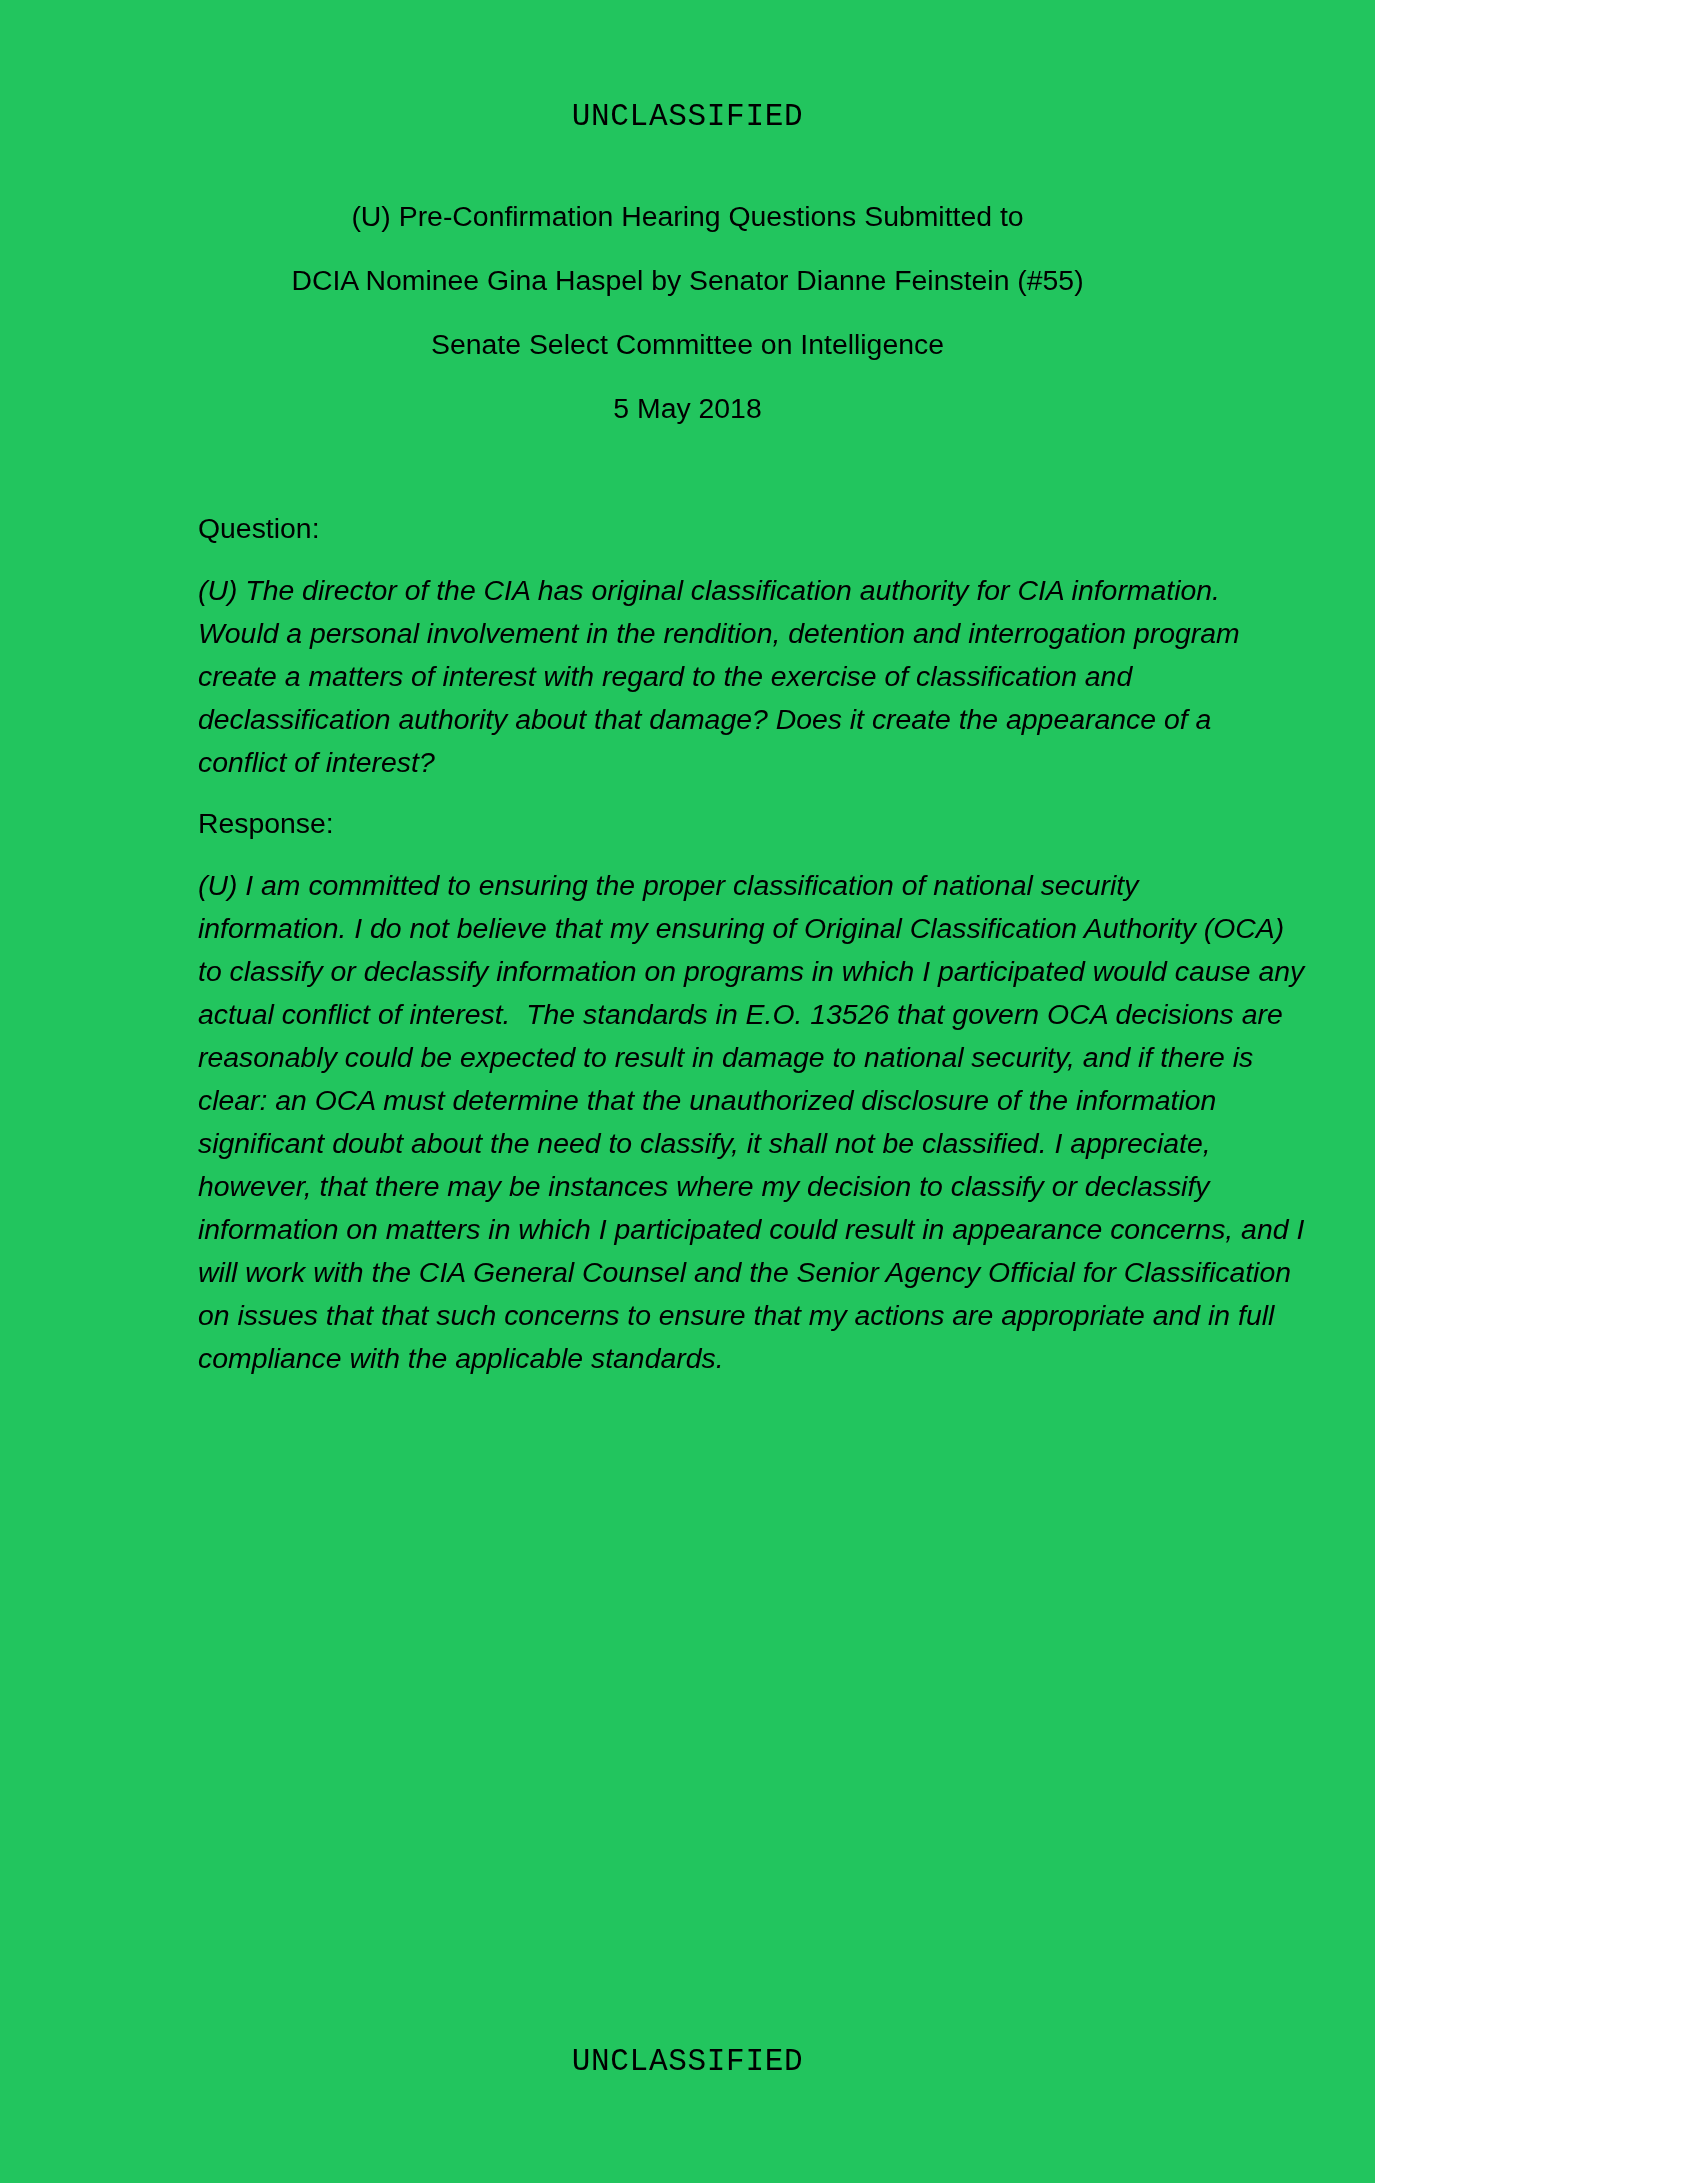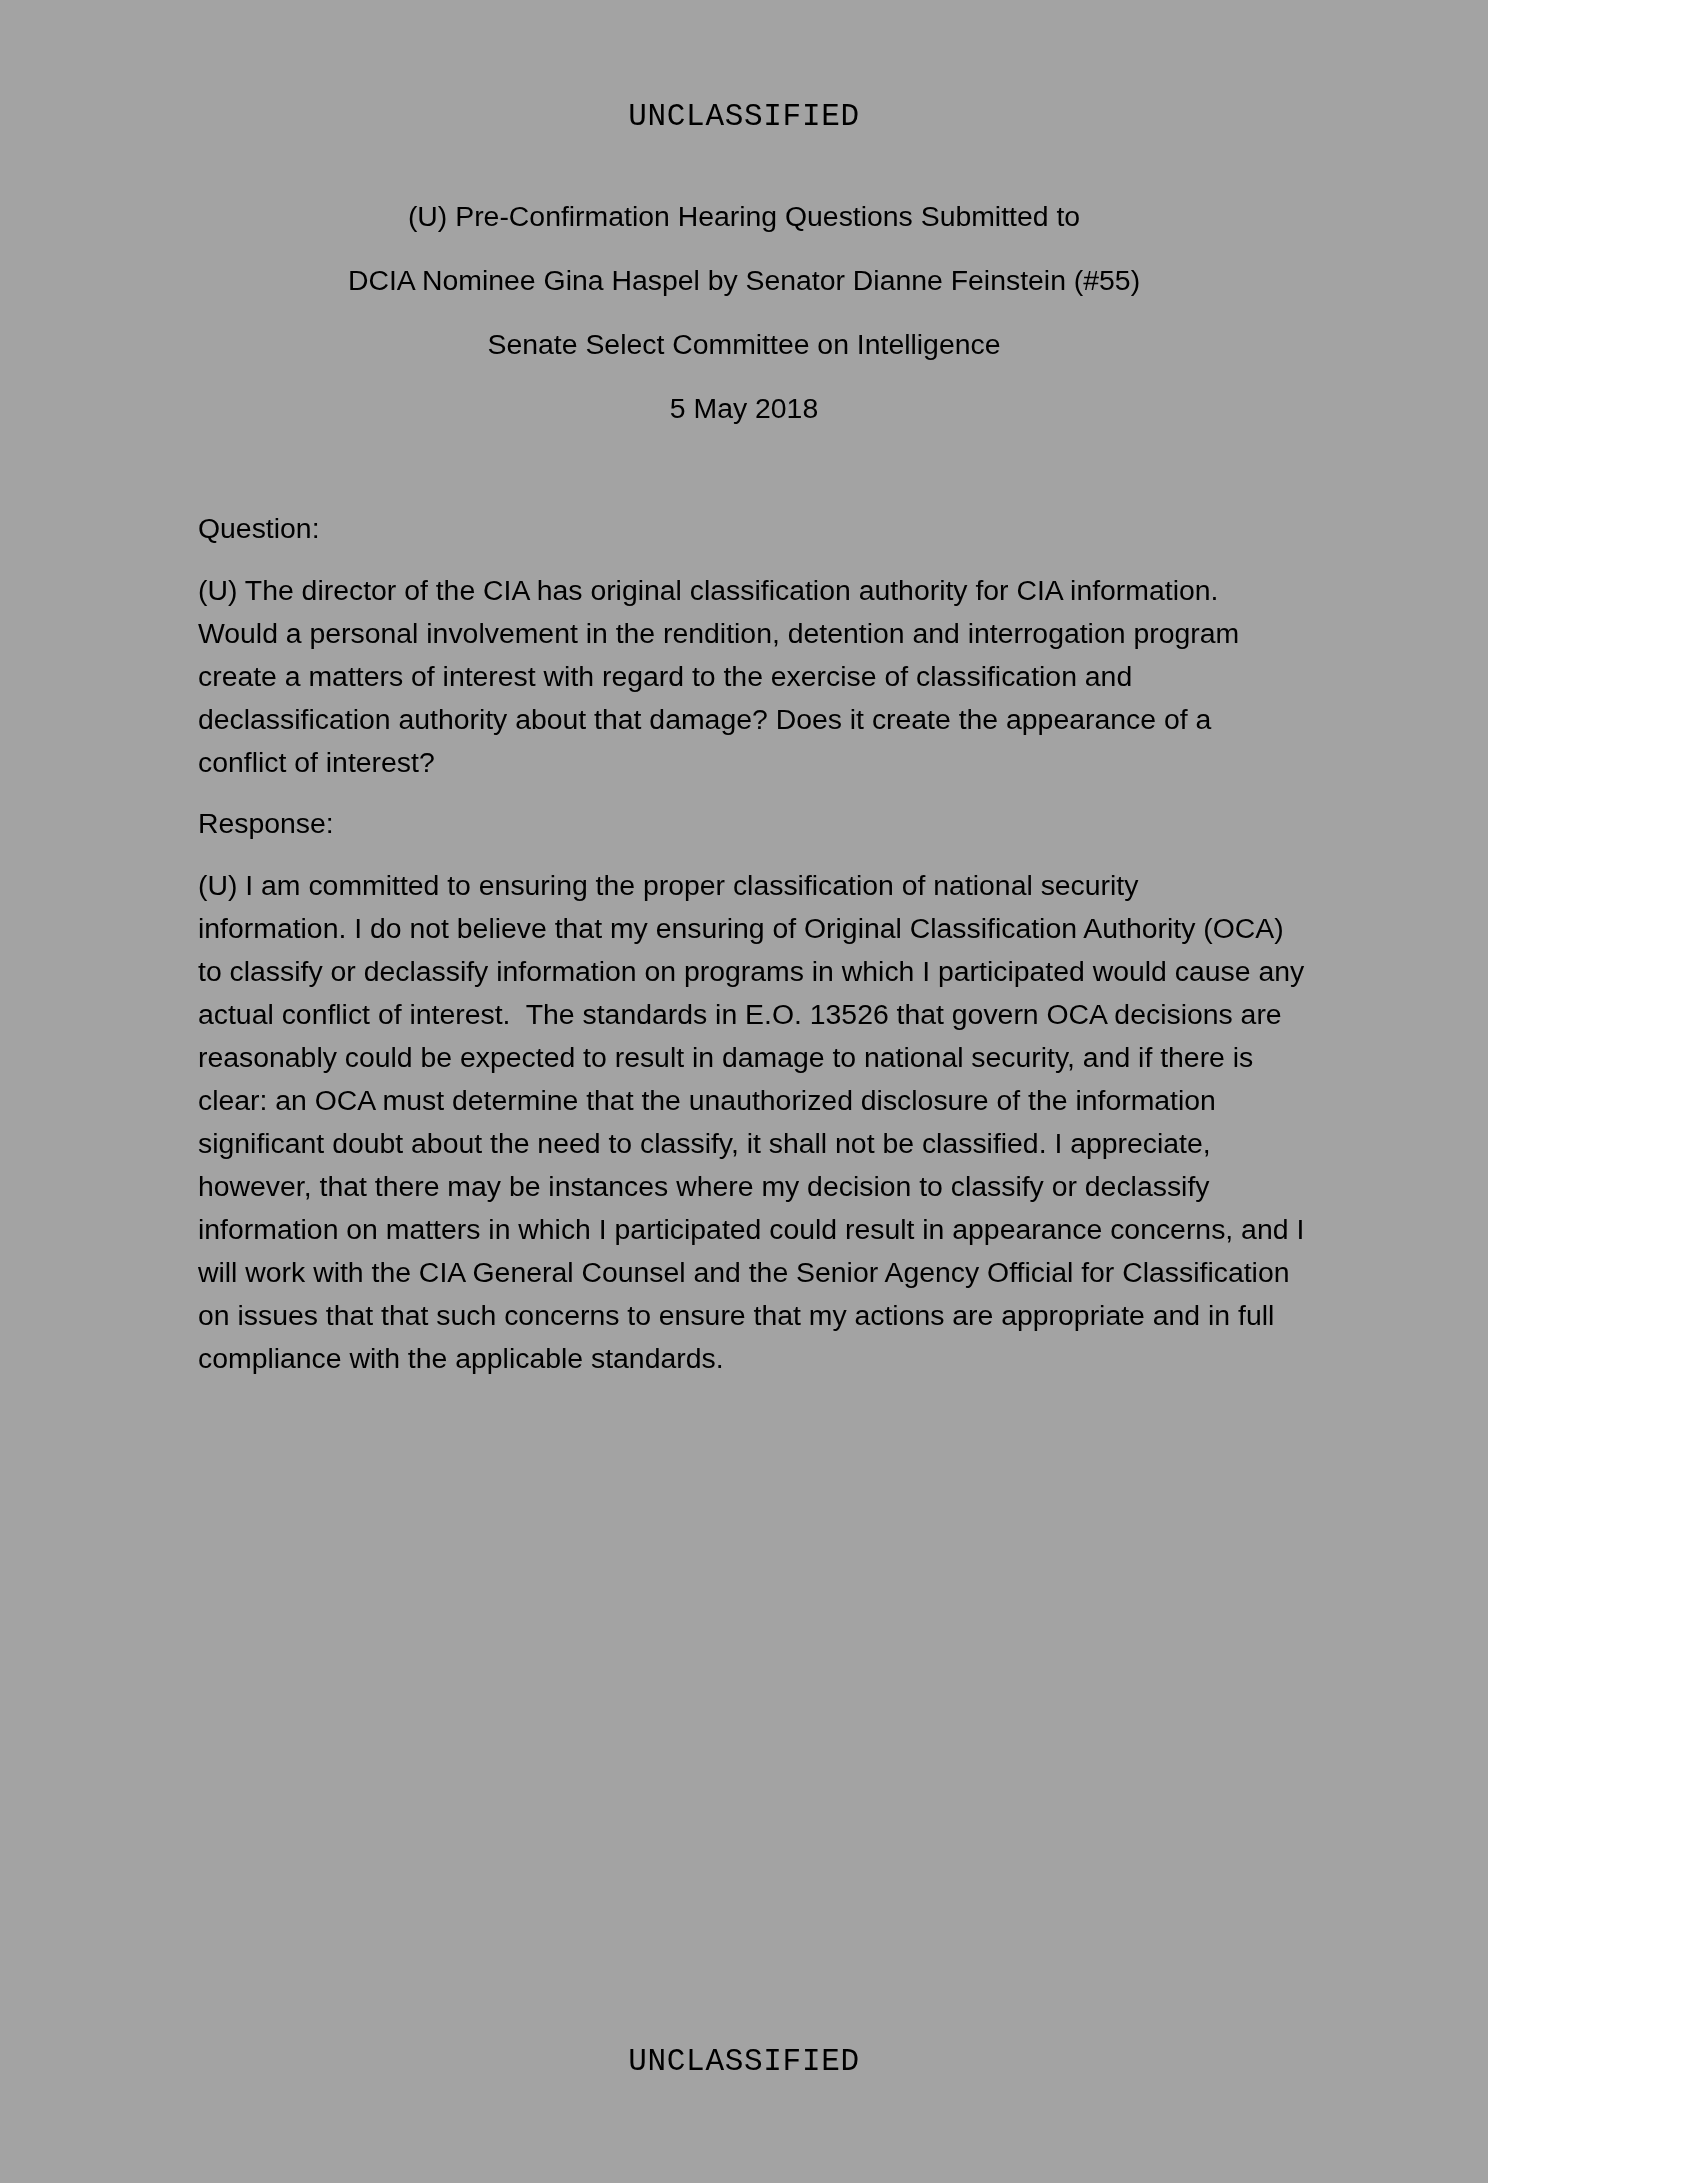--- a/index.html
+++ b/index.html
@@ -2,23 +2,23 @@
 <html style="font-size:10.6px"><head>
 <meta charset="utf-8">
 <style>
   html, body {
     margin: 0;
     padding: 0;
     background: #ffffff;
   }
   .page {
     position: relative;
-    width: 1488px;
+    width: 1375px;
     height: 2183px;
-    background: #a3a3a3;
+    background: #22c55e;
     color: #000000;
     font-family: "Liberation Sans", sans-serif;
     overflow: hidden;
   }
   .classification {
     position: absolute;
     left: 0;
     width: 100%;
     text-align: center;
     font-family: "Liberation Mono", monospace;
@@ -42,21 +42,21 @@
   .body-block {
     position: absolute;
     left: 198px;
     top: 507px;
     width: 1389px;
     font-size: 28.4px;
     line-height: 43px;
     color: #000000;
   }
   .para { margin: 0 0 18.5px 0; }
-  .line { white-space: pre; }
+  .line { white-space: pre; font-style: italic; }
 </style>
 </head>
 <body>
 
 <div class="page">
 
   <div class="classification top">UNCLASSIFIED</div>
 
   <div class="title-block">
     <div class="title-line">(U) Pre-Confirmation Hearing Questions Submitted to</div>

